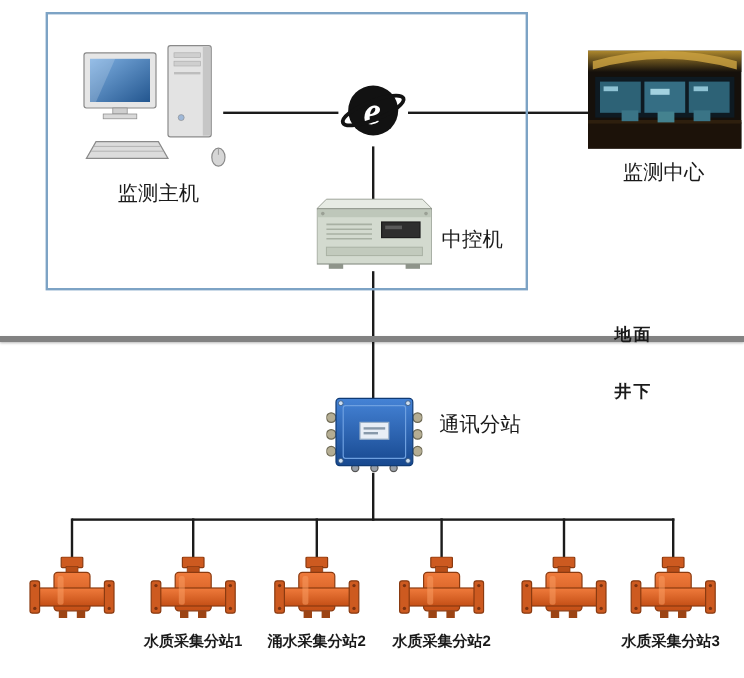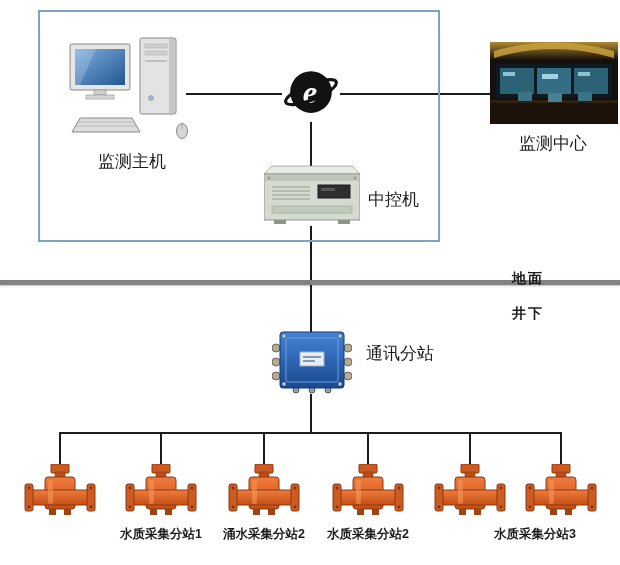--- a/index.html
+++ b/index.html
@@ -133,21 +133,21 @@
       <circle cx="91" cy="14" r="1.5" fill="#9aa095"></circle>
       <rect x="10" y="56" width="12" height="4" fill="#8e948a"></rect>
       <rect x="74" y="56" width="12" height="4" fill="#8e948a"></rect>
     </svg>
   </div>
   <div class="lbl" style="left:368px; top:188px;">中控机</div>
 
 
   <div class="separator"></div>
   <div class="lbl zone-label" style="left:512px; top:258px;">地面</div>
-  <div class="lbl zone-label" style="left:512px; top:293px;">井下</div>
+  <div class="lbl zone-label" style="left:512px; top:306px;">井下</div>
 
   <div class="abs" style="left:272px; top:330px; width:80px; height:64px;">
     <svg width="80" height="64" viewBox="0 0 80 64">
       <circle cx="4" cy="18" r="4" fill="#b4ad93" stroke="#6e6a55"></circle>
       <circle cx="4" cy="32" r="4" fill="#b4ad93" stroke="#6e6a55"></circle>
       <circle cx="4" cy="46" r="4" fill="#b4ad93" stroke="#6e6a55"></circle>
       <circle cx="76" cy="18" r="4" fill="#b4ad93" stroke="#6e6a55"></circle>
       <circle cx="76" cy="32" r="4" fill="#b4ad93" stroke="#6e6a55"></circle>
       <circle cx="76" cy="46" r="4" fill="#b4ad93" stroke="#6e6a55"></circle>
       <circle cx="24" cy="60" r="3" fill="#9aa0a8" stroke="#555555"></circle>
@@ -265,15 +265,15 @@
         <circle cx="67" cy="43" r="1.4" fill="#7a3210"></circle>
       <rect x="24" y="16" width="5" height="24" rx="2" fill="#f79a60" opacity="0.55"></rect>
       <rect x="25" y="45" width="7" height="6" fill="#9c4414"></rect>
       <rect x="40" y="45" width="7" height="6" fill="#9c4414"></rect>
     </svg>
   </div>
 
   <div class="lbl dev-label" style="left:101px; top:526px;">水质采集分站1</div>
   <div class="lbl dev-label" style="left:204px; top:526px;">涌水采集分站2</div>
   <div class="lbl dev-label" style="left:308px; top:526px;text-align:center;">水质采集分站2</div>
-  <div class="lbl dev-label" style="left:475px; top:526px;">水质采集分站3</div>
+  <div class="lbl dev-label" style="left:499px; top:526px;">水质采集分站3</div>
 
 </div>
 
 </body></html>

